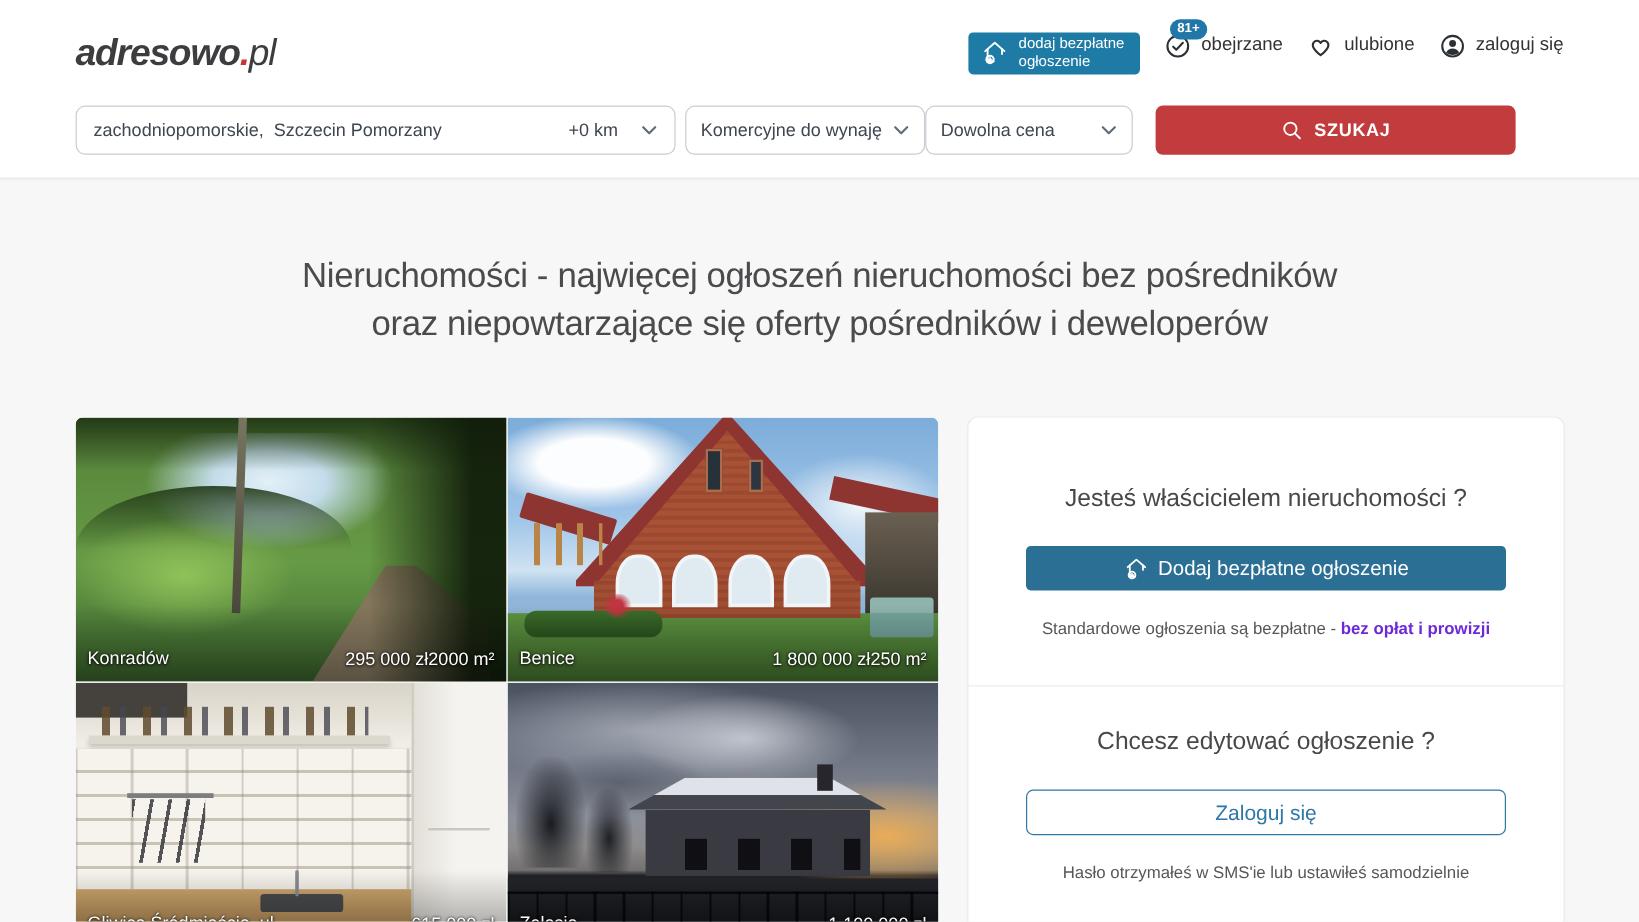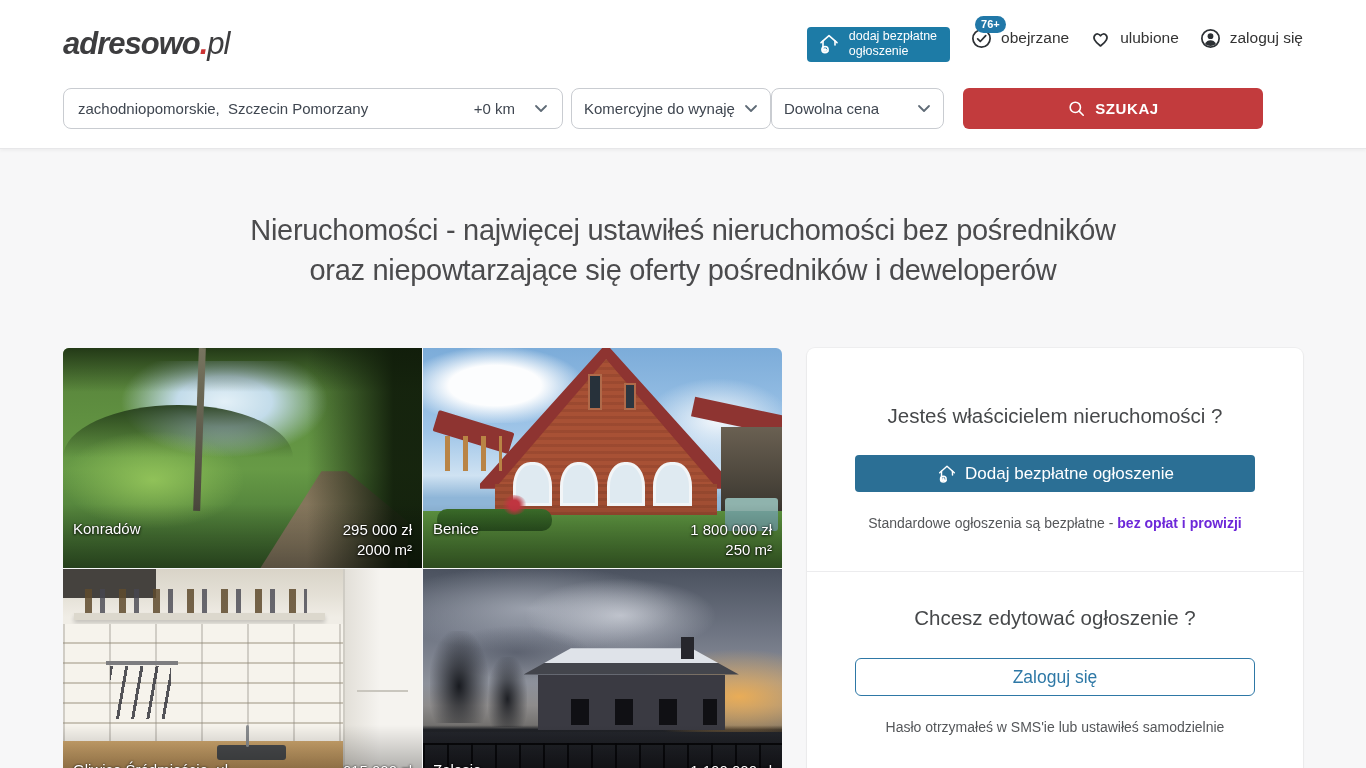--- a/index.html
+++ b/index.html
@@ -60,21 +60,21 @@
                   grid-auto-rows:220px; gap:1px; border-radius:6px; overflow:hidden; }
   .tile { position:relative; display:block; overflow:hidden; cursor:pointer; }
   .photo { position:absolute; inset:0; }
   .photo > div { position:absolute; }
   .tile-shade { position:absolute; left:0; right:0; bottom:0; height:64px;
                 background:linear-gradient(180deg, rgba(0,0,0,0) 0%, rgba(0,0,0,0.40) 100%); }
   .tile-label { position:absolute; left:0; right:0; bottom:8px; padding:0 10px;
                 display:flex; justify-content:space-between; align-items:flex-start;
                 color:#fff; font-size:15px;
                 text-shadow:0 1px 3px rgba(0,0,0,0.9), 0 0 2px rgba(0,0,0,0.7); }
-  .tile-meta { display:flex; flex-direction:column; align-items:flex-end; }
+  .tile-meta { display:flex; align-items:flex-end; }
   .tile-meta span { line-height:20px; }
 
   
   .ph-forest { background:linear-gradient(180deg,#56803a 0%,#5f8f40 30%,#679a46 55%,#50803a 78%,#3f6b2f 100%); }
   .pf-sky    { left:16%; top:6%; width:58%; height:44%;
                background:radial-gradient(ellipse at 50% 42%, #e3f0f7 0%, #c3dcea 32%, rgba(195,220,234,0) 70%); }
   .pf-hill   { left:0; top:26%; width:64%; height:24%; border-radius:50% 50% 0 0/100% 100% 0 0;
                background:linear-gradient(180deg, rgba(34,58,24,0.92), rgba(34,58,24,0)); }
   .pf-bright { left:0; top:38%; width:50%; height:44%;
                background:radial-gradient(ellipse, rgba(156,205,94,0.8), rgba(156,205,94,0) 72%); }
@@ -212,21 +212,21 @@
           <span>dodaj bezpłatne</span>
           <span>ogłoszenie</span>
         </span>
       </button>
       <div class="nav-item">
         <span class="icon-wrap">
           <svg width="23" height="23" viewBox="0 0 24 24" fill="none" stroke="#2c3034" stroke-width="1.8" stroke-linecap="round" stroke-linejoin="round">
             <circle cx="12" cy="12" r="9"></circle>
             <path d="M8 12.4 l2.7 2.7 L16.4 9"></path>
           </svg>
-          <span class="nav-badge">76+</span>
+          <span class="nav-badge">81+</span>
         </span>
         <span>obejrzane</span>
       </div>
       <div class="nav-item">
         <span class="icon-wrap">
           <svg width="23" height="23" viewBox="0 0 24 24" fill="none" stroke="#2c3034" stroke-width="1.8" stroke-linecap="round" stroke-linejoin="round">
             <path d="M12 19.8 C5.6 14.9 4 11.2 6 8.7 C7.8 6.5 10.6 7 12 9.2 C13.4 7 16.2 6.5 18 8.7 C20 11.2 18.4 14.9 12 19.8 Z"></path>
           </svg>
         </span>
         <span>ulubione</span>
@@ -271,21 +271,21 @@
           <circle cx="10.5" cy="10.5" r="6.5"></circle>
           <path d="M15.3 15.3 L20.5 20.5"></path>
         </svg>
       <span>SZUKAJ</span>
     </button>
   </div>
 </header>
 
 <main>
   <h1 class="hero-title">
-    <span>Nieruchomości - najwięcej ustawiłeś nieruchomości bez pośredników</span>
+    <span>Nieruchomości - najwięcej ogłoszeń nieruchomości bez pośredników</span>
     <span>oraz niepowtarzające się oferty pośredników i deweloperów</span>
   </h1>
 
   <div class="content-row">
 
     <div class="listing-grid">
 
       <a class="tile">
         <div class="photo ph-forest">
           <div class="pf-sky"></div>

